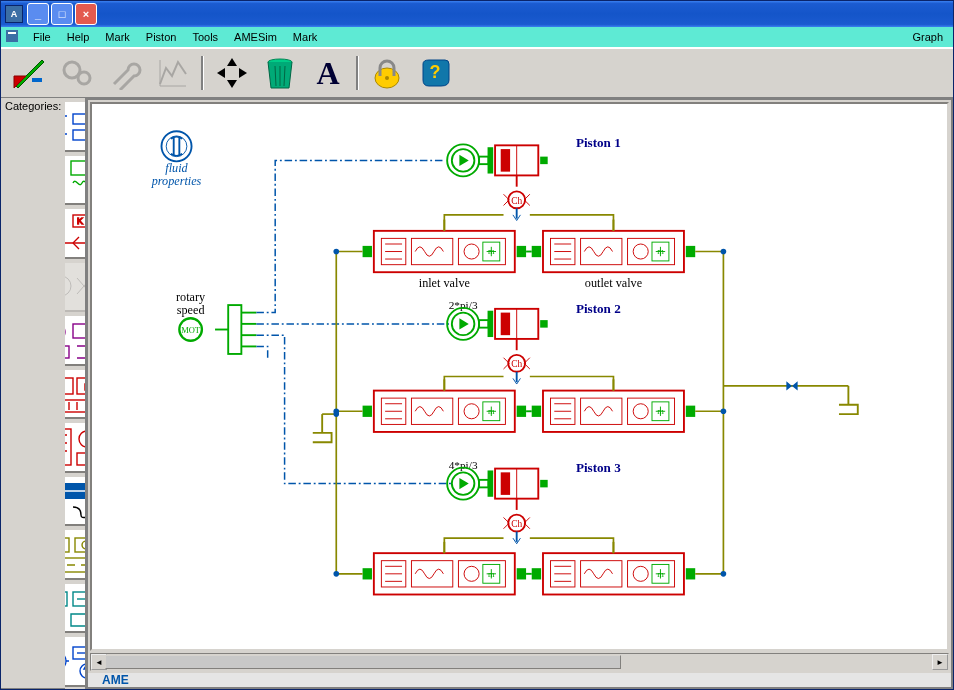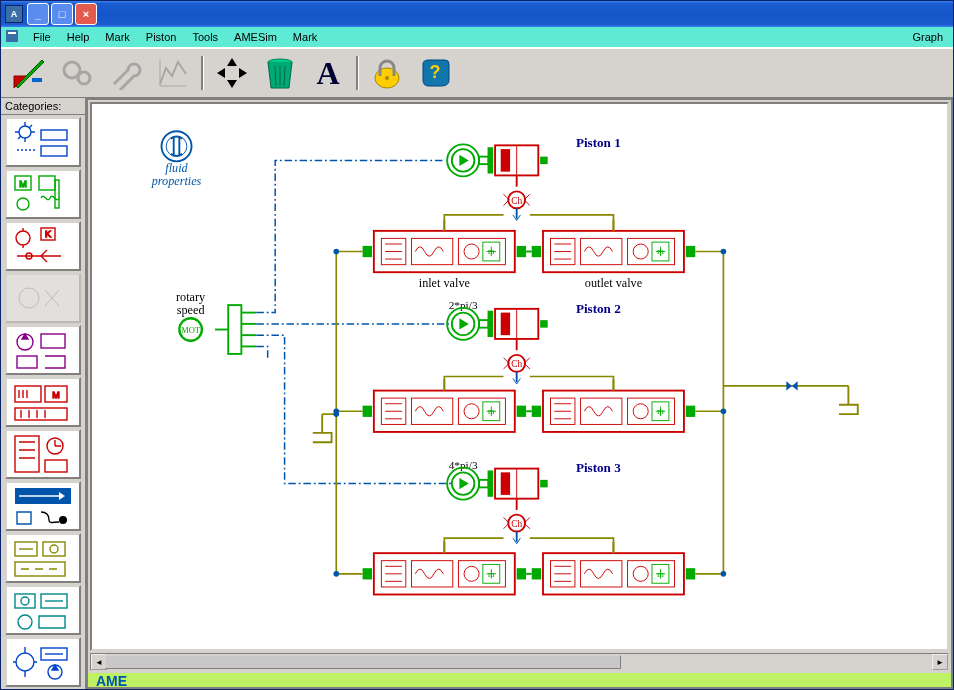--- a/index.html
+++ b/index.html
@@ -15,34 +15,34 @@
   .menubar{height:20px;background:#5eead4;border-bottom:1px solid #fff;display:flex;align-items:center;padding:0 2px}
   .menubar .mitem{padding:2px 8px;cursor:pointer}
   .menubar .mitem:first-child{width:18px;padding:2px 2px}
   .menubar .spacer{flex:1}
   
   .toolbar{height:44px;background:#d6d3ce;border-top:1px solid #fff;border-bottom:1px solid #808080;display:flex;align-items:center;padding:2px 8px;gap:8px}
   .toolbar .tbtn{width:40px;height:38px;display:flex;align-items:center;justify-content:center;cursor:pointer;font-size:26px}
   .toolbar .sep{width:2px;height:34px;background:#808080;border-right:1px solid #fff}
   
   .body{flex:1;display:flex;min-height:0}
-  .cats{width:84px;background:#d6d3ce;display:flex;flex-direction:column;border-right:1px solid #808080}
+  .cats{width:84px;background:#d6d3ce;display:flex;border-right:1px solid #808080}
   .cats .catlbl{font-size:11px;padding:2px 4px;border-bottom:1px solid #808080;color:#000}
   .cats .catlist{flex:1;overflow:hidden;display:flex;flex-direction:column;align-items:center;padding:2px;gap:2px}
   .catbtn{width:72px;height:52px;background:#fff;border:2px outset #d6d3ce;display:flex;align-items:center;justify-content:center;font-size:9px;cursor:pointer}
   .catbtn svg{width:64px;height:44px}
   .subwin{flex:1;display:flex;flex-direction:column;background:#808080;min-width:0}
   .subwin .inner{flex:1;margin:2px;background:#d6d3ce;display:flex;flex-direction:column;min-height:0}
   .canvasWrap{flex:1;background:#fff;border:2px inset #d6d3ce;margin:2px;overflow:hidden;position:relative}
   .canvasWrap svg{width:100%;height:100%}
   .hscroll{height:16px;background:#d6d3ce;border:1px inset #d6d3ce;margin:0 2px 2px;position:relative}
   .hscroll .thumb{position:absolute;left:14px;top:1px;width:60%;height:12px;background:#c8c8c8;border:1px outset #d6d3ce}
   .hscroll .arr{position:absolute;top:0;width:14px;height:14px;background:#d6d3ce;border:1px outset;display:flex;align-items:center;justify-content:center;font-size:8px}
   .hscroll .arr.l{left:0}.hscroll .arr.r{right:0}
-  .status{height:14px;background:#bef264;font-size:14px;padding:0 8px}
+  .status{height:14px;background:#e5e5e5;font-size:12px;padding:0 14px}
   
   .dt{font-family:"Times New Roman",serif}
 </style>
 </head>
 <body>
 
 <div class="win">
 
   <div class="titlebar">
     <div class="tbicon">A</div>

